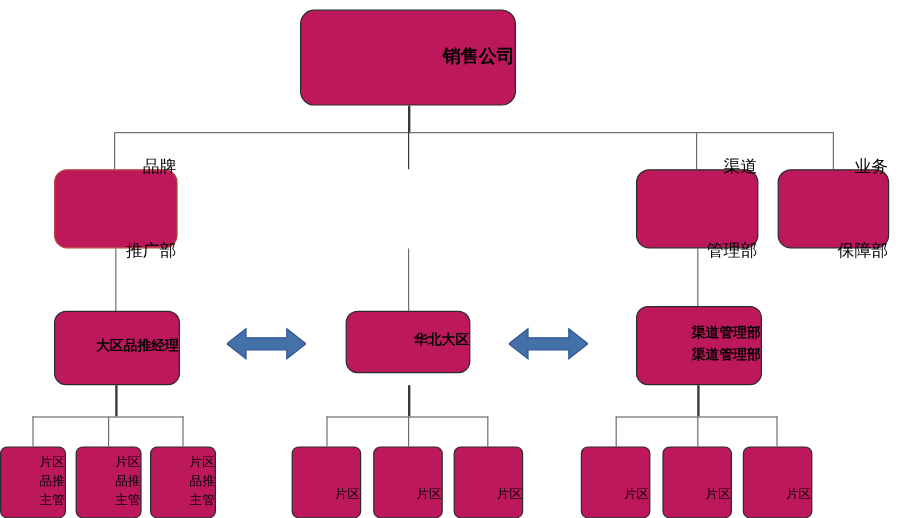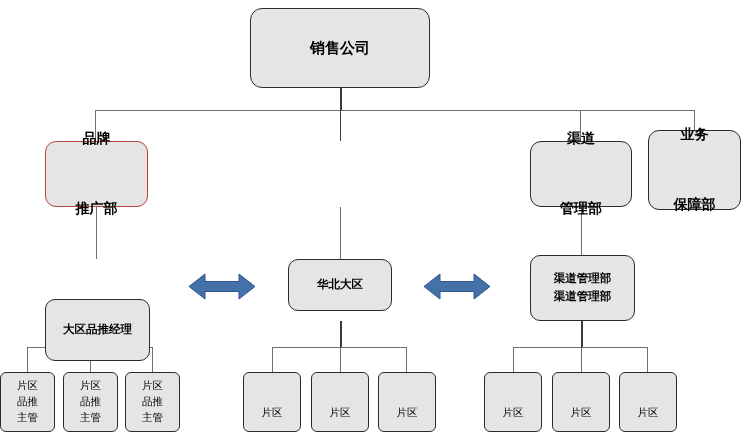--- a/index.html
+++ b/index.html
@@ -14,43 +14,43 @@
     position: relative;
     width: 753px;
     height: 432px;
     background: #ffffff;
     overflow: hidden;
   }
   
   .node {
     position: absolute;
     box-sizing: border-box;
-    background: #e5e5e5;
+    background: #be185d;
     border: 1.3px solid #2b2b2b;
     border-radius: 10px;
     display: flex;
     flex-direction: column;
-    align-items: center;
+    align-items: flex-end;
     justify-content: center;
     text-align: center;
     color: #000000;
     line-height: 1.55;
     z-index: 3;
   }
   .node .ln { display: block; white-space: nowrap; }
 
   .node.root {
     border-radius: 12px;
     font-size: 15px;
     font-weight: 700;
   }
   .node.dept {
     border-radius: 11px;
     font-size: 14px;
-    font-weight: 700;
+    font-weight: 400;
     gap: 48px;
   }
   .node.dept.accent {
     border-color: #b8443c;
   }
   .node.dept.big {
     font-size: 16px;
   }
   .node.mgr {
     border-radius: 10px;
@@ -131,26 +131,26 @@
     <span class="ln">品牌</span>
     <span class="ln">推广部</span>
   </div>
 
 
   <div class="node dept" style="left:530px; top:141px; width:102px; height:66px;">
     <span class="ln">渠道</span>
     <span class="ln">管理部</span>
   </div>
 
-  <div class="node dept" style="left:648px; top:130px; width:93px; height:80px;">
+  <div class="node dept" style="left:648px; top:141px; width:93px; height:66px;">
     <span class="ln">业务</span>
     <span class="ln">保障部</span>
   </div>
 
-  <div class="node mgr" style="left:45px; top:259px; width:105px; height:62px;margin-top:40px;">
+  <div class="node mgr" style="left:45px; top:259px; width:105px; height:62px;">
     <span class="ln">大区品推经理</span>
   </div>
 
   <div class="node mgr" style="left:288px; top:259px; width:104px; height:52px;">
     <span class="ln">华北大区</span>
   </div>
 
   <div class="node mgr" style="left:530px; top:255px; width:105px; height:66px;">
     <span class="ln">渠道管理部</span>
     <span class="ln">渠道管理部</span>

